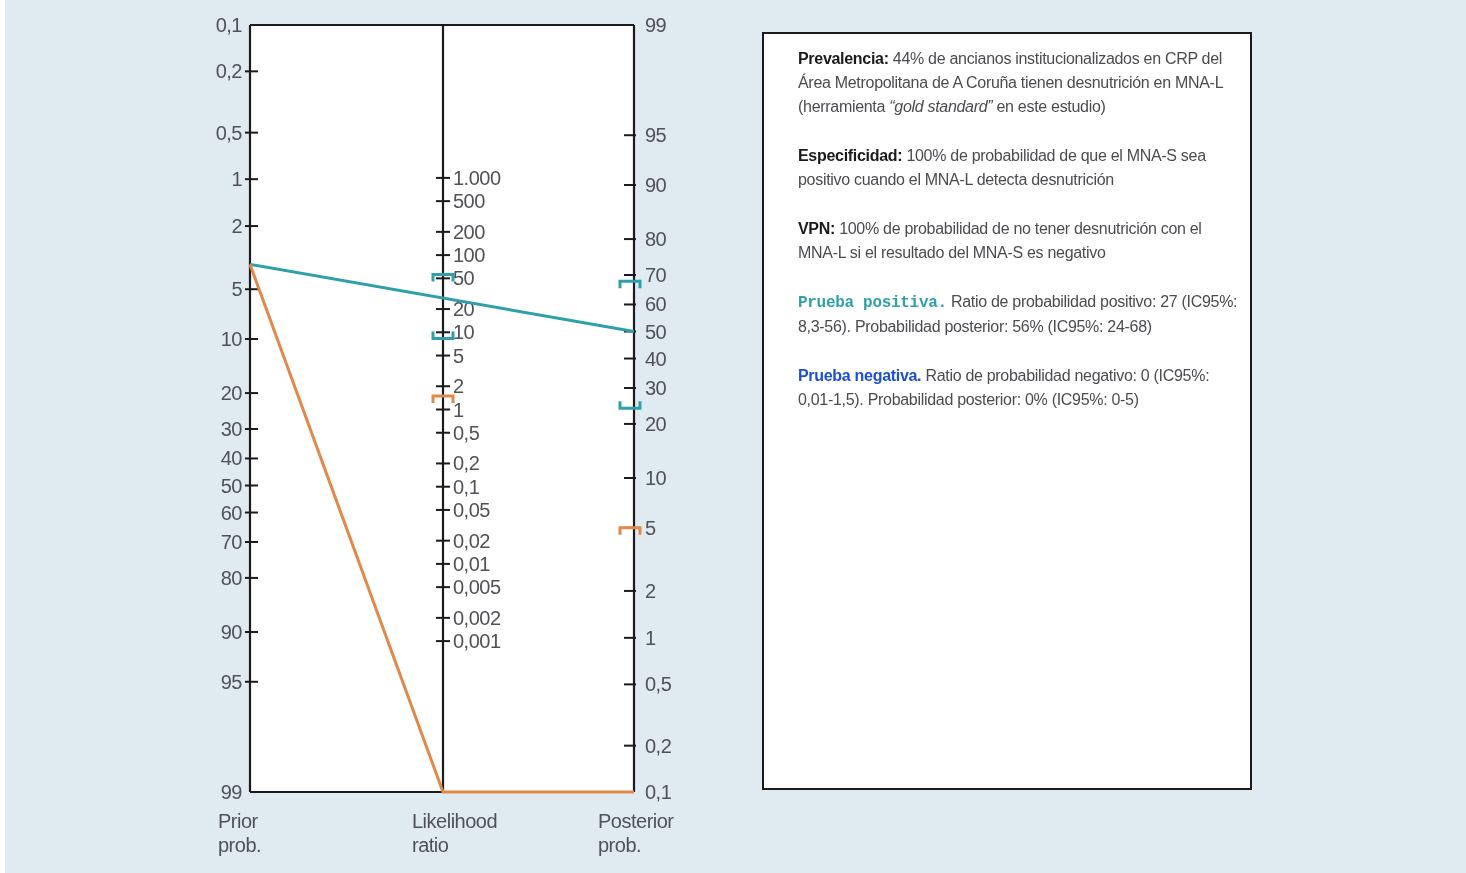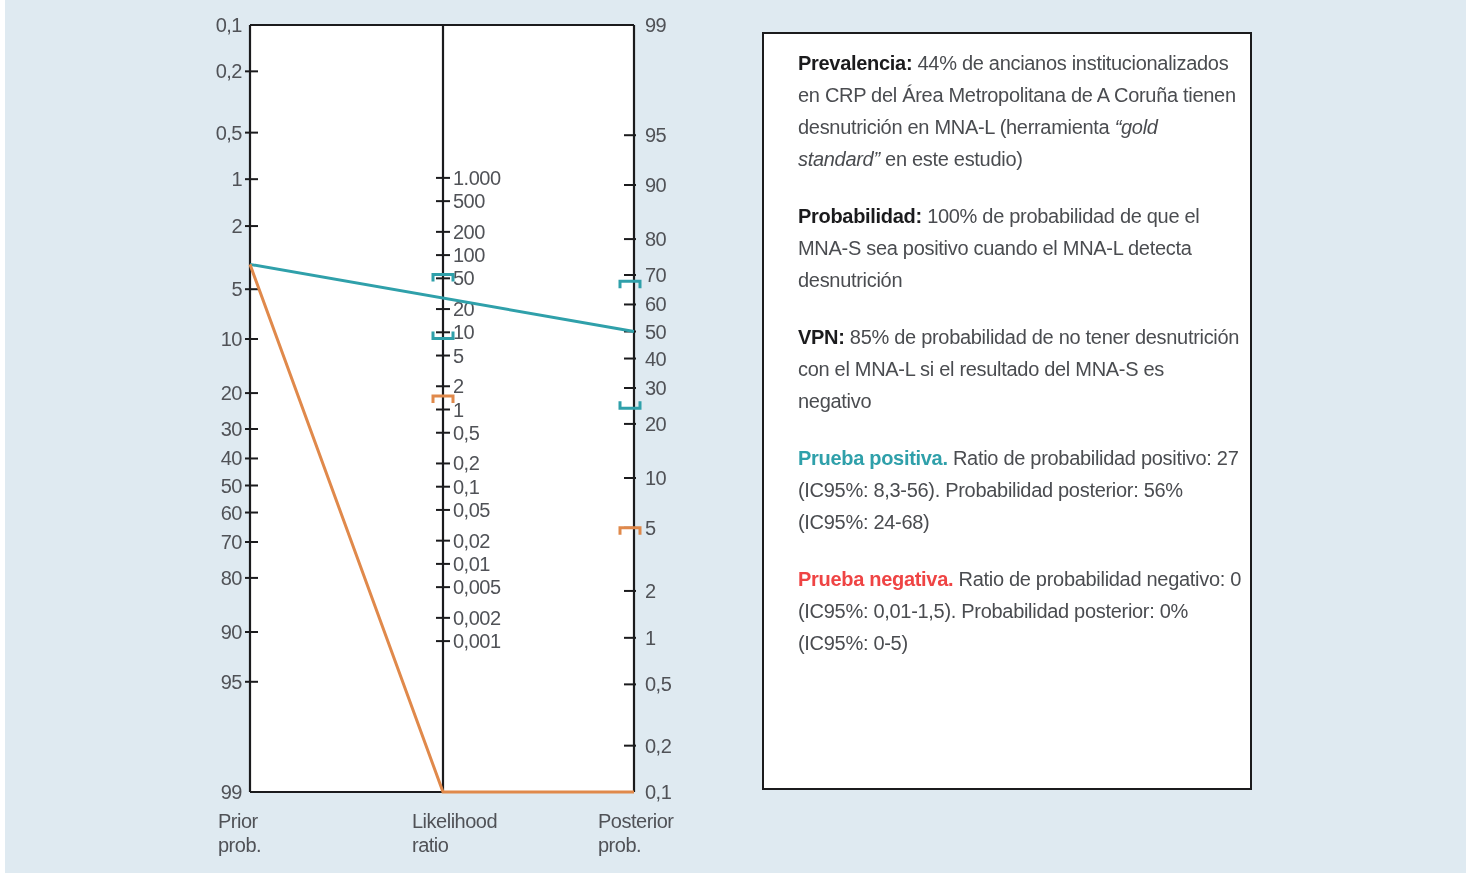--- a/index.html
+++ b/index.html
@@ -9,21 +9,21 @@
     font-family:"Liberation Sans", sans-serif;
   }
   .edge-strip{position:absolute;left:0;top:0;width:5px;height:873px;background:#ffffff;}
   #nomogram-svg{position:absolute;left:0;top:0;}
   #info-panel{
     position:absolute;left:762px;top:32px;width:490px;height:758px;
     box-sizing:border-box;background:#ffffff;border:2.5px solid #1b1b1d;
     padding:13px 8px 0 34px;overflow:hidden;
   }
   #info-panel p{
-    margin:0 0 25px 0;font-size:20px;line-height:32px;letter-spacing:-0.3px;
+    margin:0 0 25px 0;font-size:16px;line-height:24px;letter-spacing:-0.3px;
     color:#4a4c50;
   }
   #info-panel strong{color:#1b1b1d;}
   #info-panel .it{font-style:italic;}
 </style>
 </head>
 <body>
 
 <div class="edge-strip"></div>
 
@@ -144,17 +144,17 @@
     <path d="M 620 288.2504035716983 L 620 281.2504035716983 L 640 281.2504035716983 L 640 288.2504035716983" fill="none" stroke="#2fa0aa" stroke-width="3"></path>
     <path d="M 620 401.34246081236995 L 620 408.34246081236995 L 640 408.34246081236995 L 640 401.34246081236995" fill="none" stroke="#2fa0aa" stroke-width="3"></path>
     <path d="M 620 534.7886777462593 L 620 527.7886777462593 L 640 527.7886777462593 L 640 534.7886777462593" fill="none" stroke="#e0894b" stroke-width="3"></path>
     <text fill="#505257" font-size="20px" letter-spacing="-0.5" x="218" y="828"><tspan x="218">Prior</tspan><tspan x="218" dy="24">prob.</tspan></text>
     <text fill="#505257" font-size="20px" letter-spacing="-0.5" x="412" y="828"><tspan x="412">Likelihood</tspan><tspan x="412" dy="24">ratio</tspan></text>
     <text fill="#505257" font-size="20px" letter-spacing="-0.5" x="598" y="828"><tspan x="598">Posterior</tspan><tspan x="598" dy="24">prob.</tspan></text>
   </svg>
 
 <div id="info-panel">
     <p><strong>Prevalencia:</strong><span> 44% de ancianos institucionalizados en CRP del Área Metropolitana de A Coruña tienen desnutrición en MNA-L (herramienta </span><span class="it">“gold standard”</span><span> en este estudio)</span></p>
-    <p><strong>Probabilidad:</strong><span> 100% de probabilidad de que el MNA-S sea positivo cuando el MNA-L detecta desnutrición</span></p>
-    <p><strong>VPN:</strong><span> 85% de probabilidad de no tener desnutrición con el MNA-L si el resultado del MNA-S es negativo</span></p>
-    <p><strong style="color: rgb(47, 160, 170);">Prueba positiva.</strong><span> Ratio de probabilidad positivo: 27 (IC95%: 8,3-56). Probabilidad posterior: 56% (IC95%: 24-68)</span></p>
-    <p><strong style="color: #ef4444;">Prueba negativa.</strong><span> Ratio de probabilidad negativo: 0 (IC95%: 0,01-1,5). Probabilidad posterior: 0% (IC95%: 0-5)</span></p>
+    <p><strong>Especificidad:</strong><span> 100% de probabilidad de que el MNA-S sea positivo cuando el MNA-L detecta desnutrición</span></p>
+    <p><strong>VPN:</strong><span> 100% de probabilidad de no tener desnutrición con el MNA-L si el resultado del MNA-S es negativo</span></p>
+    <p><strong style="color: rgb(47, 160, 170); font-family: Liberation Mono, monospace;">Prueba positiva.</strong><span> Ratio de probabilidad positivo: 27 (IC95%: 8,3-56). Probabilidad posterior: 56% (IC95%: 24-68)</span></p>
+    <p><strong style="color: #1d4ed8;">Prueba negativa.</strong><span> Ratio de probabilidad negativo: 0 (IC95%: 0,01-1,5). Probabilidad posterior: 0% (IC95%: 0-5)</span></p>
   </div>
 
 </body></html>

